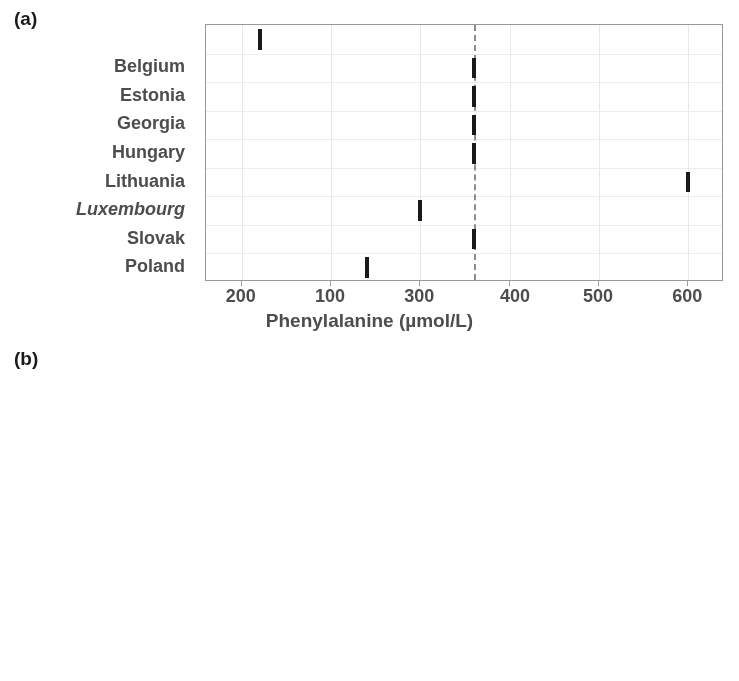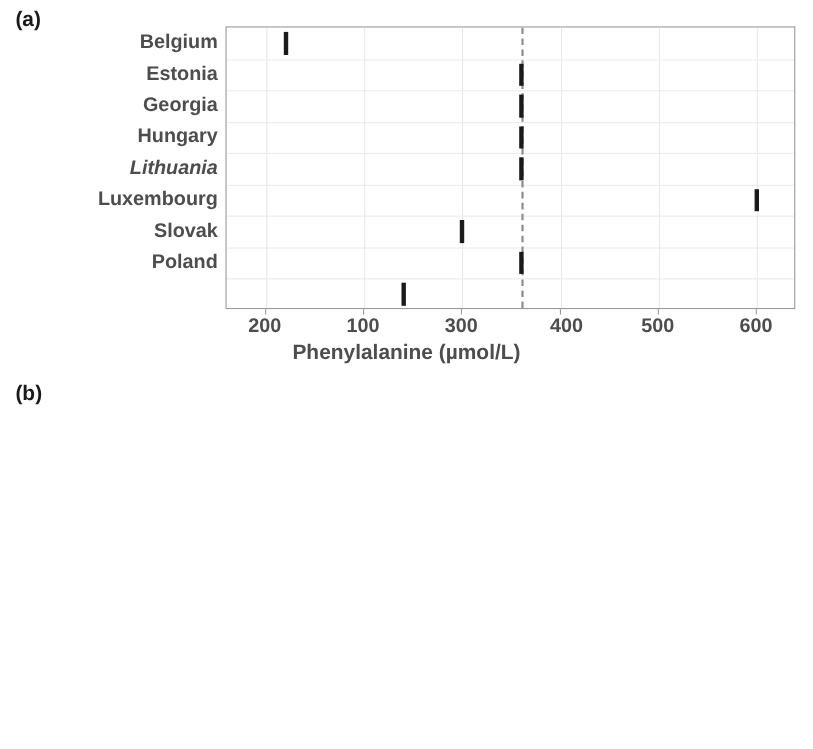--- a/index.html
+++ b/index.html
@@ -68,27 +68,28 @@
   .marker {
     position: absolute;
     width: 4px;
     background: #1a1a1a;
     transform: translateX(-2px);
   }
 
   
   .ylab {
     position: absolute;
-    right: 0;
+    right: 13px;
     text-align: right;
     font-size: 18px;
     font-weight: bold;
     color: #4d4d4d;
     white-space: nowrap;
     transform: translateY(-50%);
+    margin-top: 28px;
   }
   .ylabels {
     position: absolute;
     top: 0;
   }
   .xtick {
     position: absolute;
     font-size: 18px;
     font-weight: bold;
     color: #4d4d4d;
@@ -115,22 +116,22 @@
 
 <div class="figure">
 
   <div class="panel panel-a">
     <div class="panel-tag">(a)</div>
     <div class="ylabels" id="ylabels-a" style="left: 0px; top: 24px; width: 198px; height: 257px;">
         <div class="ylab" style="top: 14.2778px;">Belgium</div>
         <div class="ylab" style="top: 42.8333px;">Estonia</div>
         <div class="ylab" style="top: 71.3889px;">Georgia</div>
         <div class="ylab" style="top: 99.9444px;">Hungary</div>
-        <div class="ylab" style="top: 128.5px; font-style: italic;">Lithuania</div>
-        <div class="ylab" style="top: 157.056px;">Luxembourg</div>
+        <div class="ylab" style="top: 128.5px;">Lithuania</div>
+        <div class="ylab" style="top: 157.056px; font-style: italic;">Luxembourg</div>
         <div class="ylab" style="top: 185.611px;">Slovak</div>
         <div class="ylab" style="top: 214.167px;">Poland</div>
       </div>
     <div class="plot" id="plot-a" style="left: 205px; top: 24px; width: 518px; height: 257px;">
         <div class="gridline-v" style="left: 35.7241px;"></div>
         <div class="gridline-v" style="left: 125.034px;"></div>
         <div class="gridline-v" style="left: 214.345px;"></div>
         <div class="gridline-v" style="left: 303.655px;"></div>
         <div class="gridline-v" style="left: 392.966px;"></div>
         <div class="gridline-v" style="left: 482.276px;"></div>

